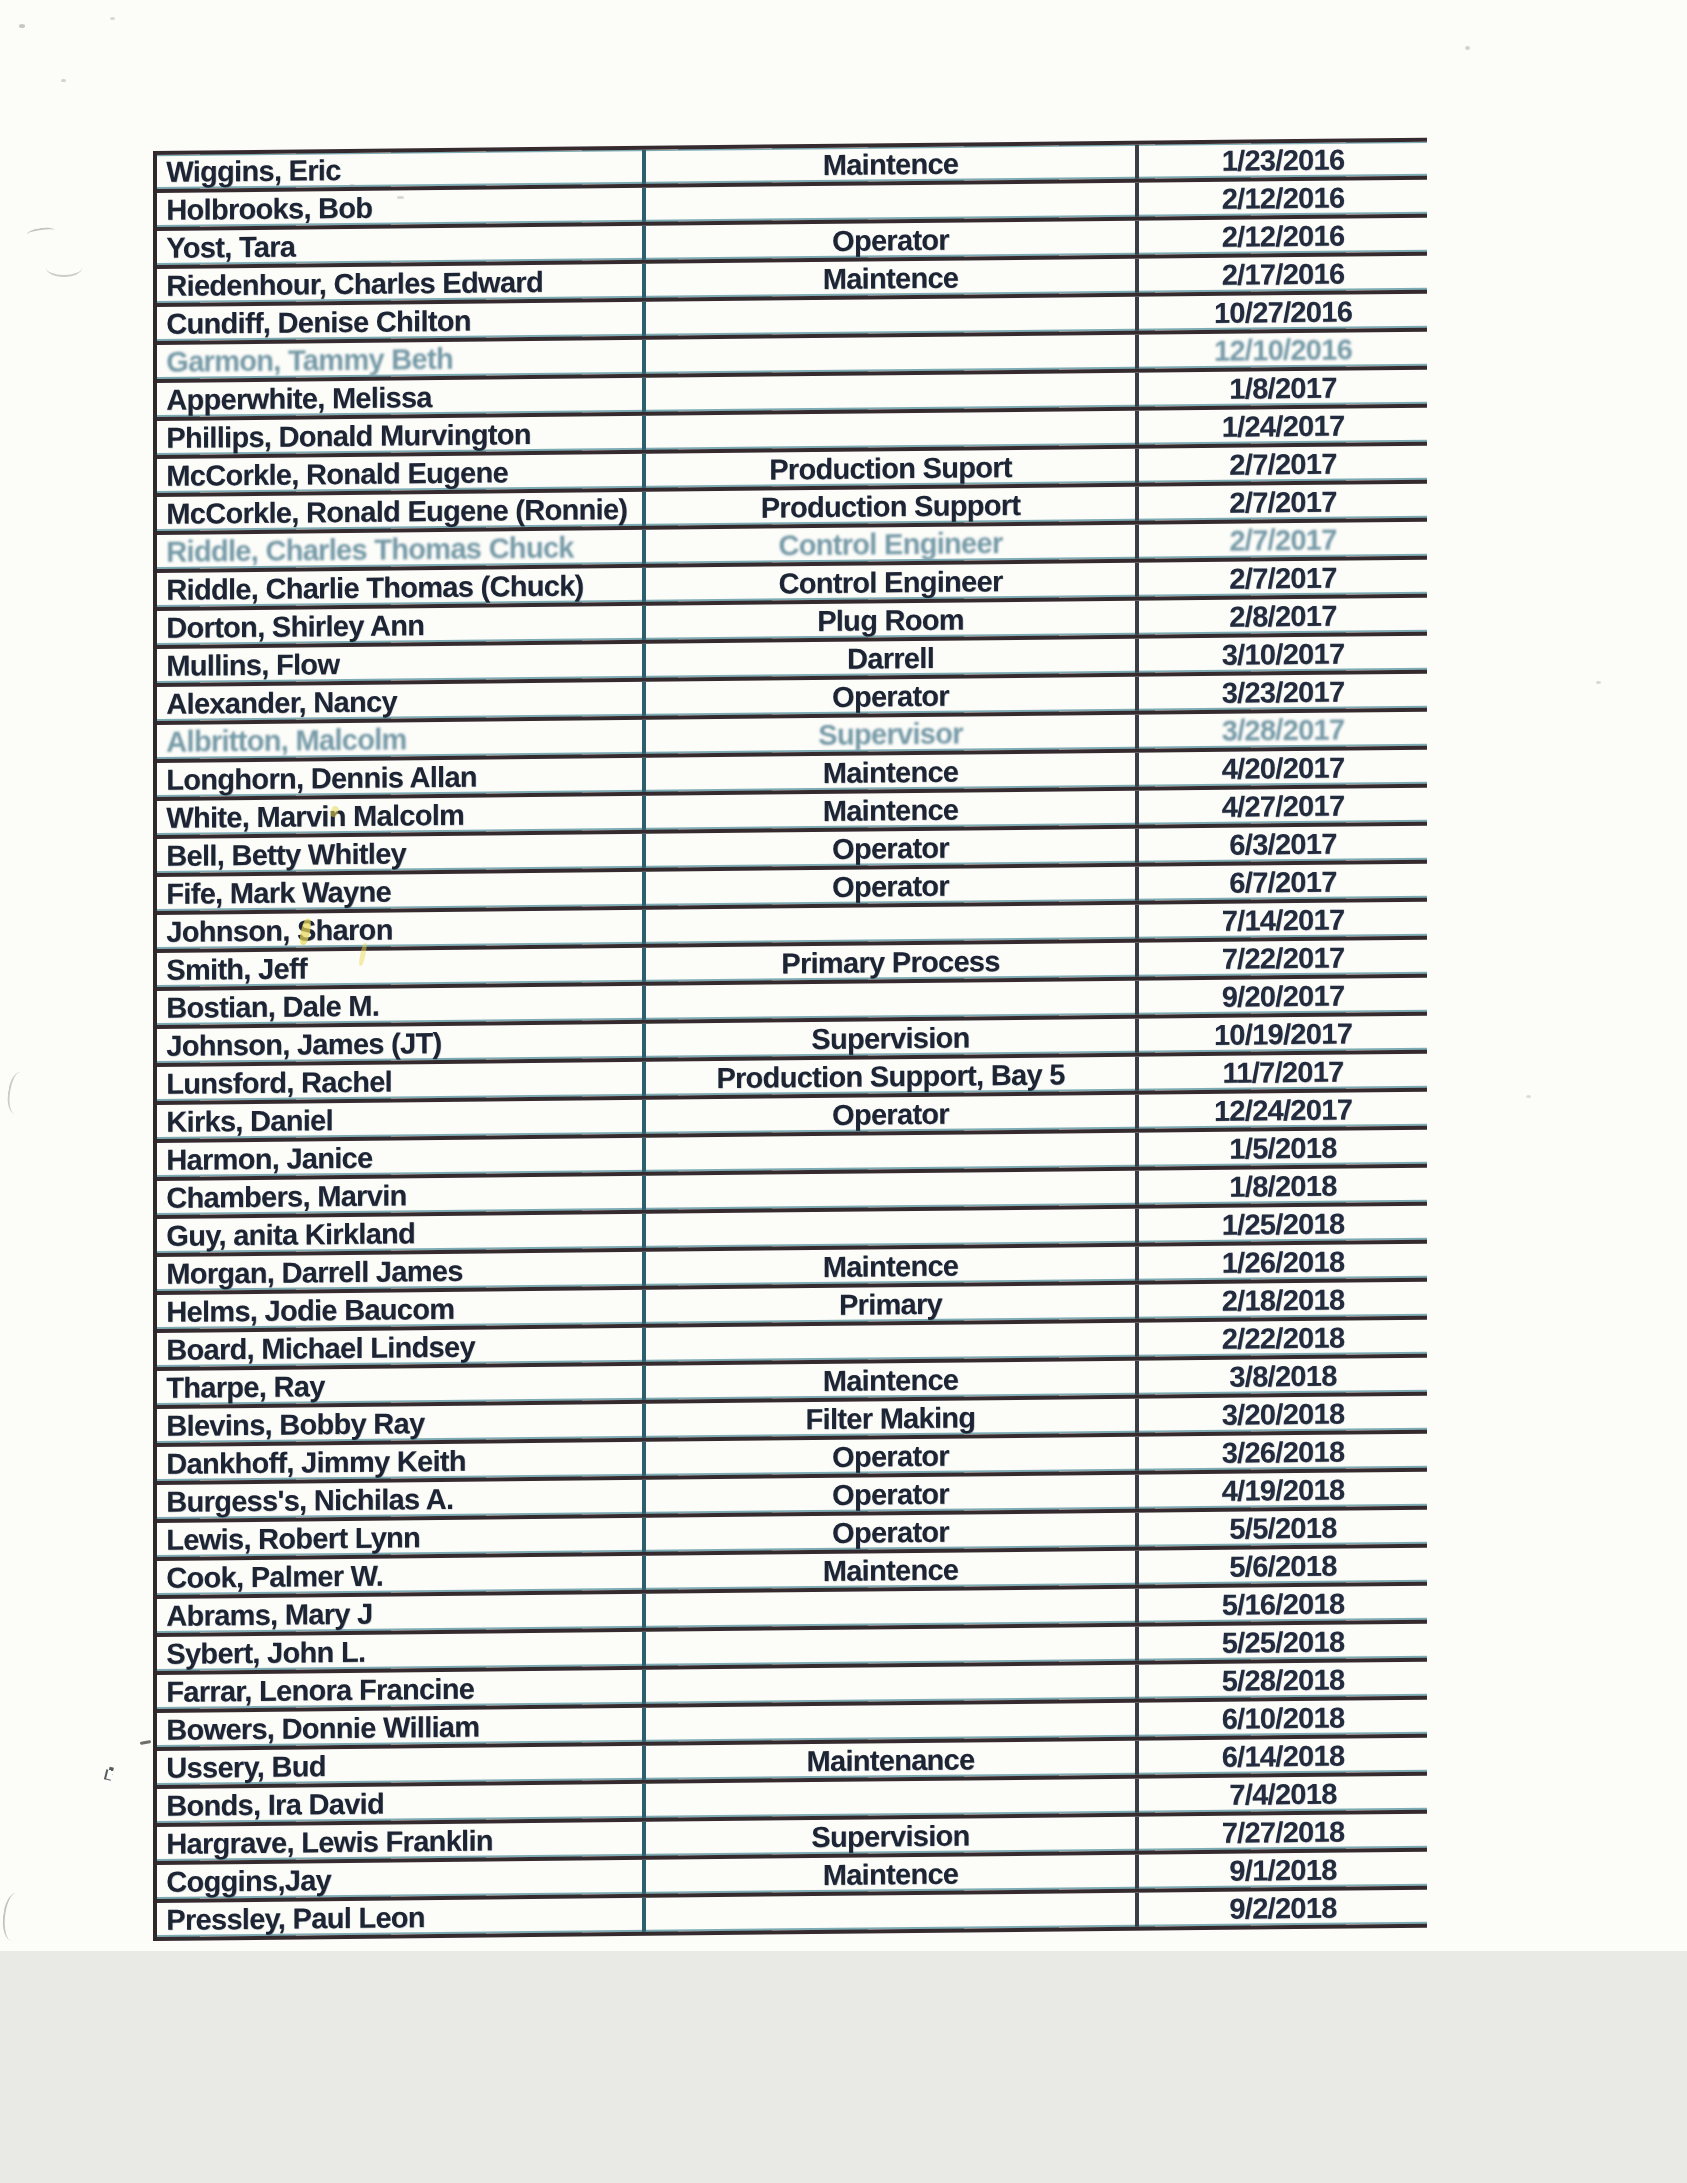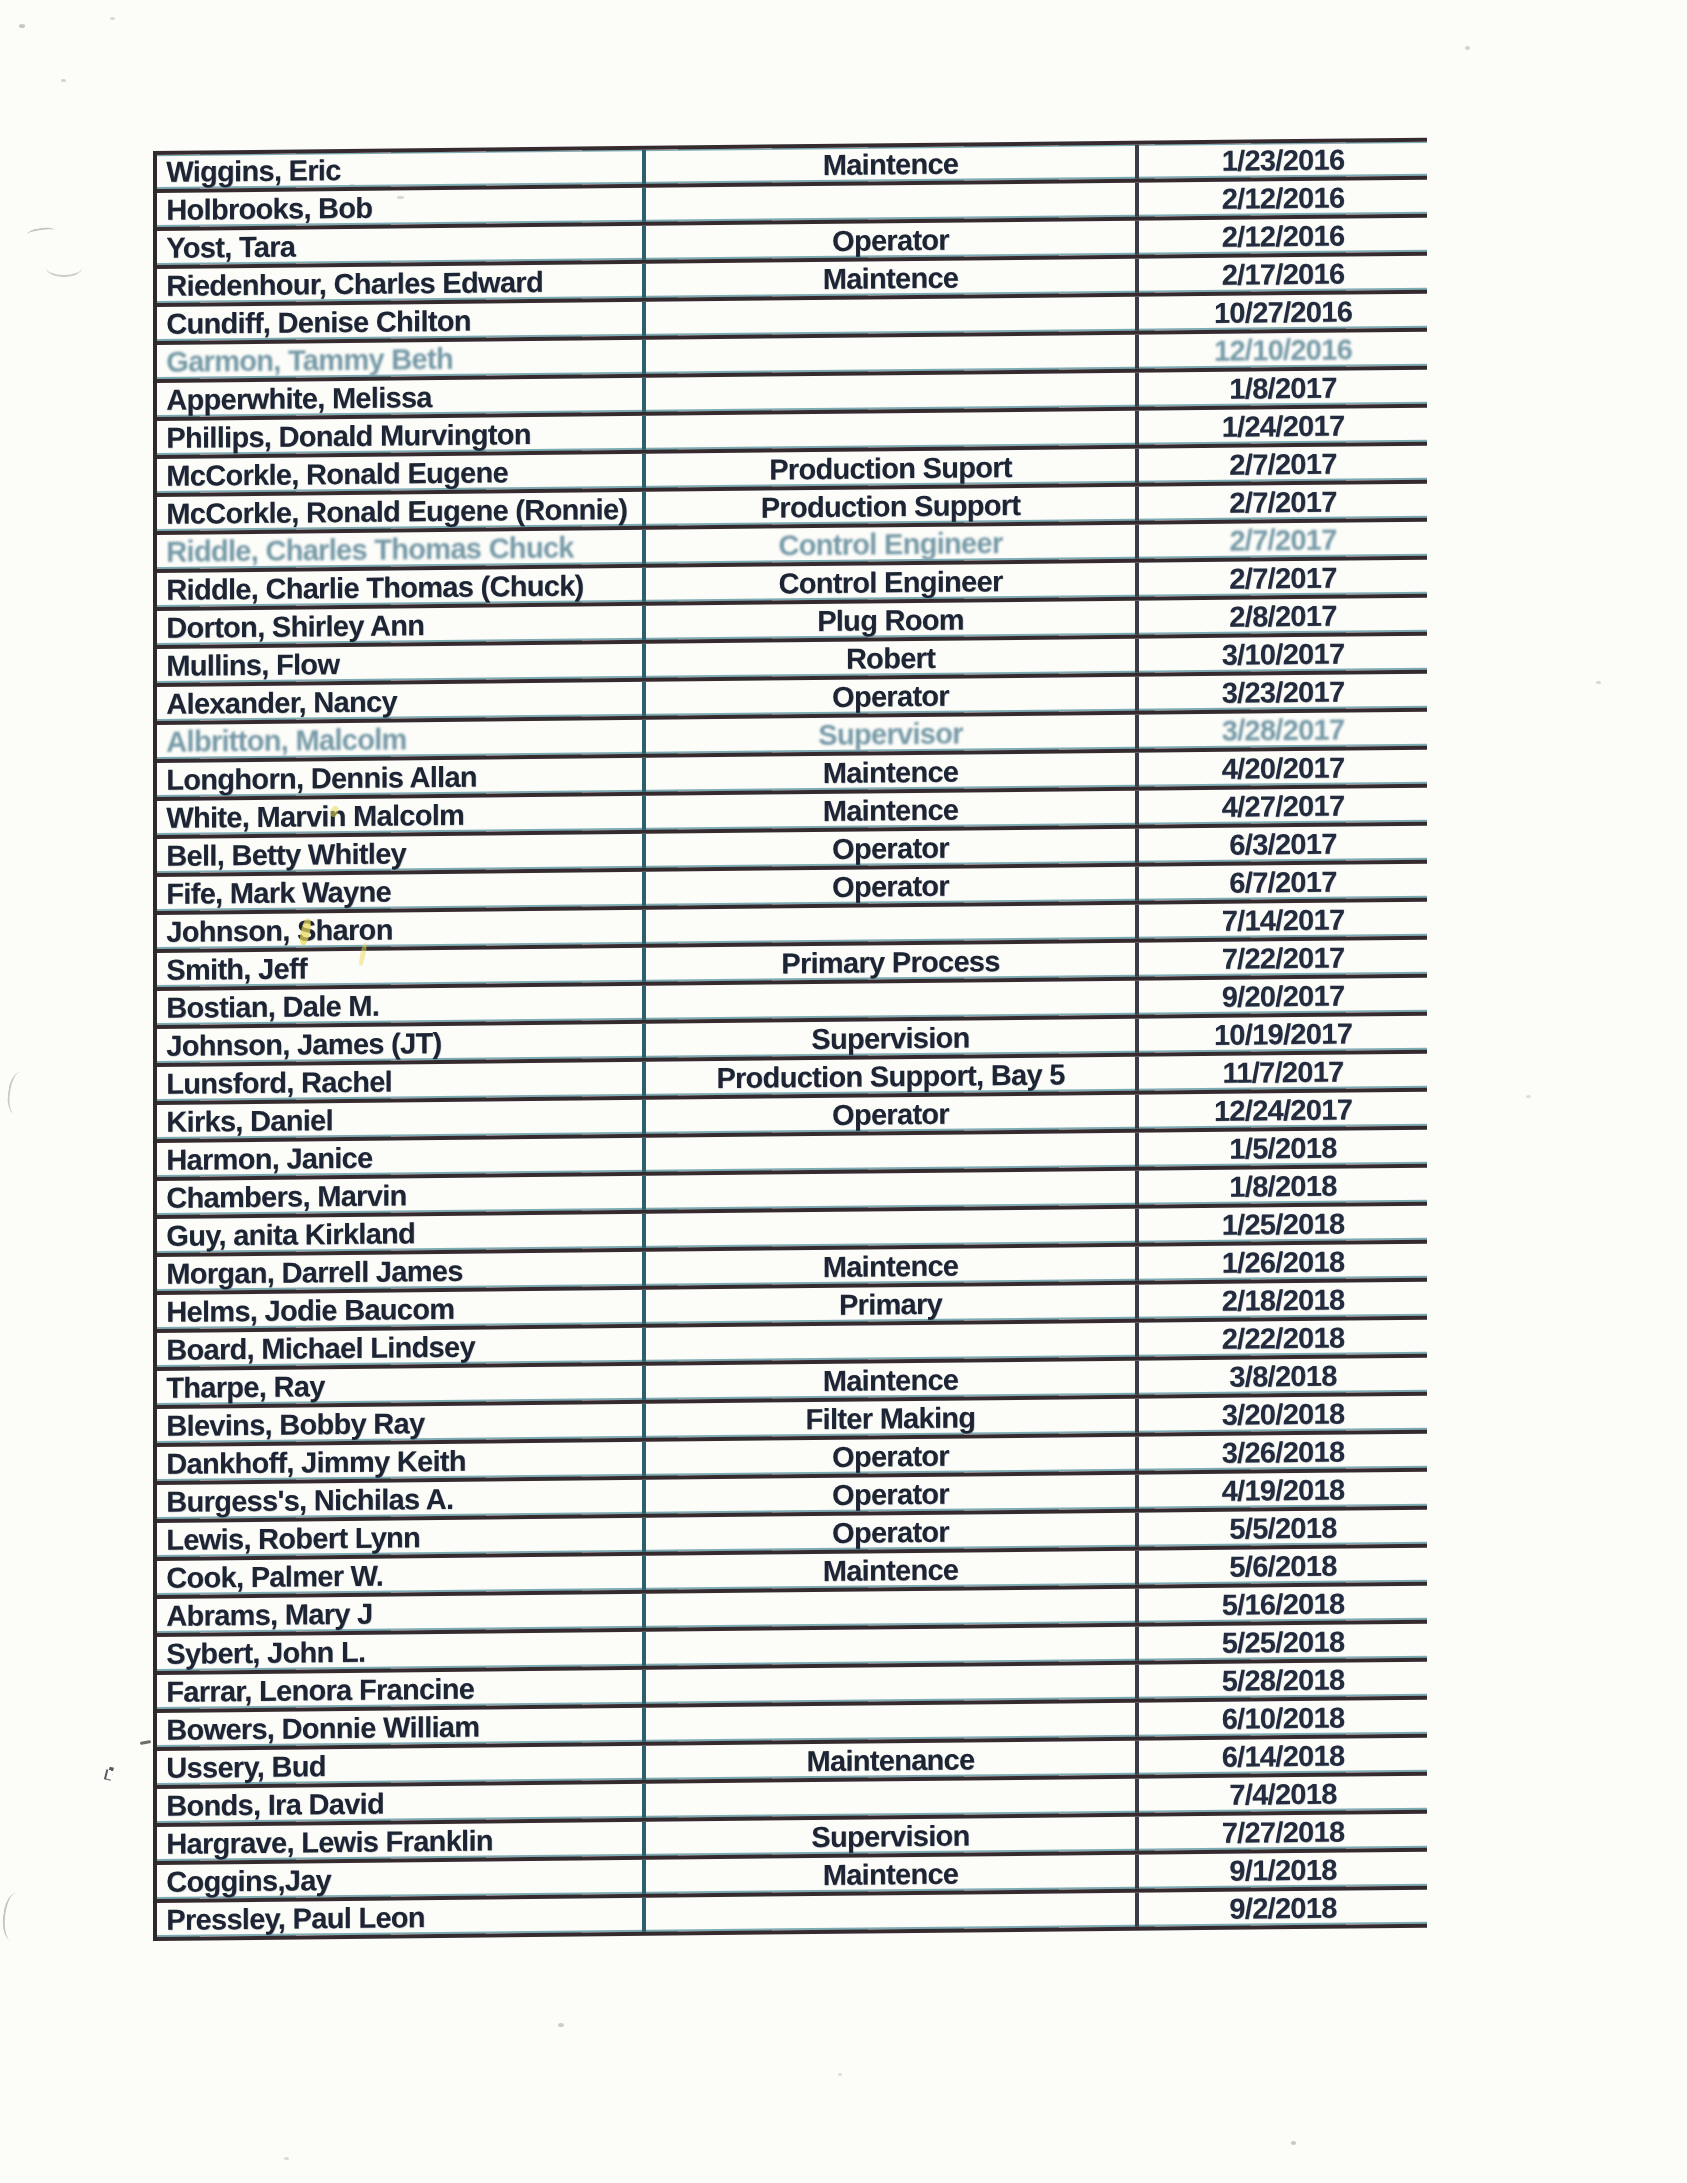--- a/index.html
+++ b/index.html
@@ -14,21 +14,21 @@
   }
   html,body{margin:0;padding:0;}
   body{
     width:1687px;height:2183px;
     background:#e9e9e6;
     font-family:"Liberation Sans","DejaVu Sans",sans-serif;
     overflow:hidden;
   }
   .page{
     position:relative;
-    width:1687px;height:2183px;
+    width:1687px;height:1951px;
     background:var(--paper);
     overflow:hidden;
   }
   .scan-table{
     position:absolute;
     left:153px;top:151px;
     width:1270px;
     transform:skewY(-0.6deg);
     transform-origin:0 0;
     border-top:4.6px solid var(--line-dark);
@@ -238,21 +238,21 @@
     </div>
     <div class="cell col-date">
       <span>2/8/2017</span>
     </div>
   </div>
         <div class="row">
     <div class="cell col-name">
       <span>Mullins, Flow</span>
     </div>
     <div class="cell col-dept">
-      <span>Robert</span>
+      <span>Darrell</span>
     </div>
     <div class="cell col-date">
       <span>3/10/2017</span>
     </div>
   </div>
         <div class="row">
     <div class="cell col-name">
       <span>Alexander, Nancy</span>
     </div>
     <div class="cell col-dept">

